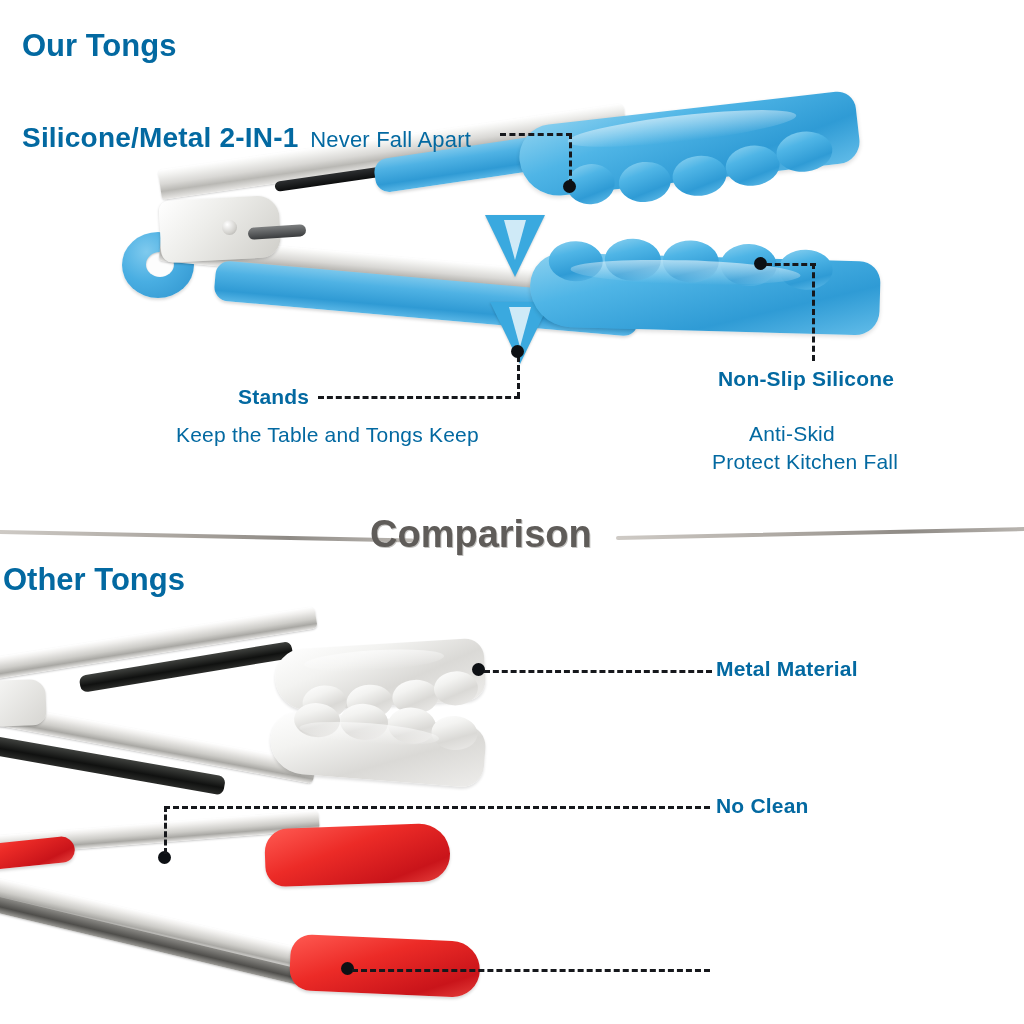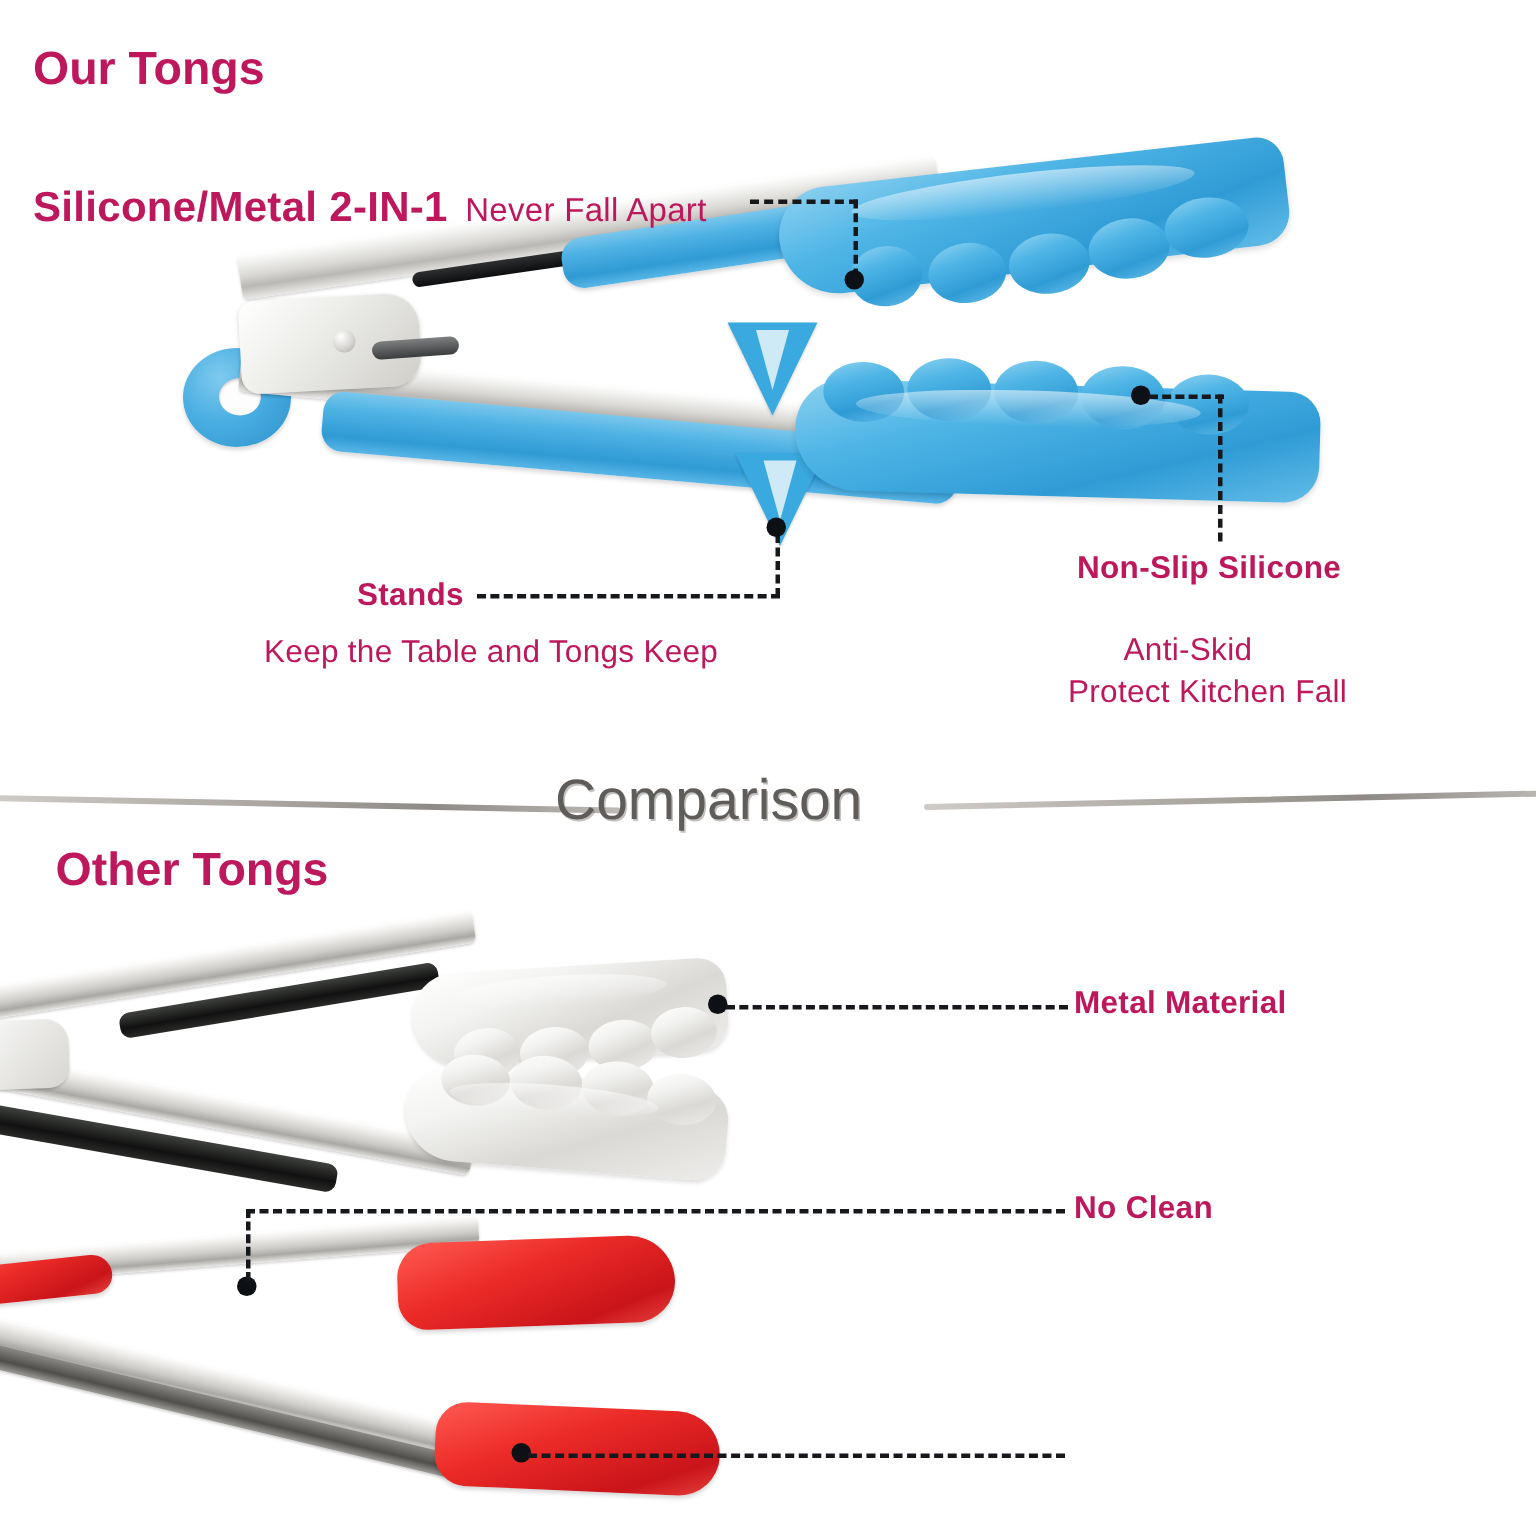--- a/index.html
+++ b/index.html
@@ -10,40 +10,40 @@
   }
   #page{
     position:relative;
     width:1024px;
     height:1024px;
     background:#ffffff;
     overflow:hidden;
   }
 
   
-  .txt{position:absolute;white-space:nowrap;color:#be185d;letter-spacing:.2px;}
+  .txt{position:absolute;white-space:nowrap;color:#0369a1;letter-spacing:.2px;}
   .h-title{font-size:31px;font-weight:bold;letter-spacing:0px;}
   .lbl-bold{font-size:28px;font-weight:bold;}
   .lbl-reg{font-size:22px;font-weight:normal;}
   .lbl-bold-s{font-size:21px;font-weight:bold;}
   .sub-reg{font-size:21px;font-weight:normal;}
 
   
   #divider-band{position:absolute;left:0;top:500px;width:1024px;height:80px;}
   .rule{
     position:absolute;
     height:4px;
     background:linear-gradient(to right,#cfcbc6 0%,#a9a49e 45%,#8e8a85 70%,#bdb9b4 100%);
     border-radius:2px;
   }
   #rule-left{left:-6px;top:30px;width:420px;transform:rotate(1.15deg);transform-origin:left center;}
   #rule-right{left:616px;top:36px;width:420px;transform:rotate(-1.25deg);transform-origin:left center;}
   #comparison-word{
     position:absolute;left:370px;top:513px;
-    font-size:38px;font-weight:normal;color:#5f5c59;
+    font-size:38px;font-weight:bold;color:#5f5c59;
     letter-spacing:0px;
     text-shadow:1px 1px 0 rgba(120,117,113,.45);
   }
 
   
   .dash-h{position:absolute;height:0;border-top:3px dashed #16181c;}
   .dash-v{position:absolute;width:0;border-left:3px dashed #16181c;}
   .dot{position:absolute;width:13px;height:13px;border-radius:50%;background:#0d1014;}
 
   
@@ -246,21 +246,21 @@
   <div class="txt lbl-bold-s" style="left:718px;top:367px;">Non-Slip Silicone</div>
   <div class="txt sub-reg" style="left:712px;top:422px;margin-left:37px;">Anti-Skid</div>
   <div class="txt sub-reg" style="left:712px;top:450px;">Protect Kitchen Fall</div>
 
   <div id="divider-band">
     <div class="rule" id="rule-left"></div>
     <div class="rule" id="rule-right"></div>
   </div>
   <div id="comparison-word">Comparison</div>
 
-  <div class="txt h-title" style="left:37px;top:562px;">Other Tongs</div>
+  <div class="txt h-title" style="left:3px;top:562px;">Other Tongs</div>
 
   <div id="other-a">
     <div class="metal-arm2" id="oa-arm-top"></div>
     <div class="metal-arm2" id="oa-arm-bot"></div>
     <div class="black-grip" id="oa-grip-top"></div>
     <div class="black-grip" id="oa-grip-bot"></div>
     <div id="oa-hinge"></div>
 
     <div class="head-steel" id="oa-head-top">
       <div class="scallop" style="left:26px;top:38px;width:44px;height:34px;"></div>

